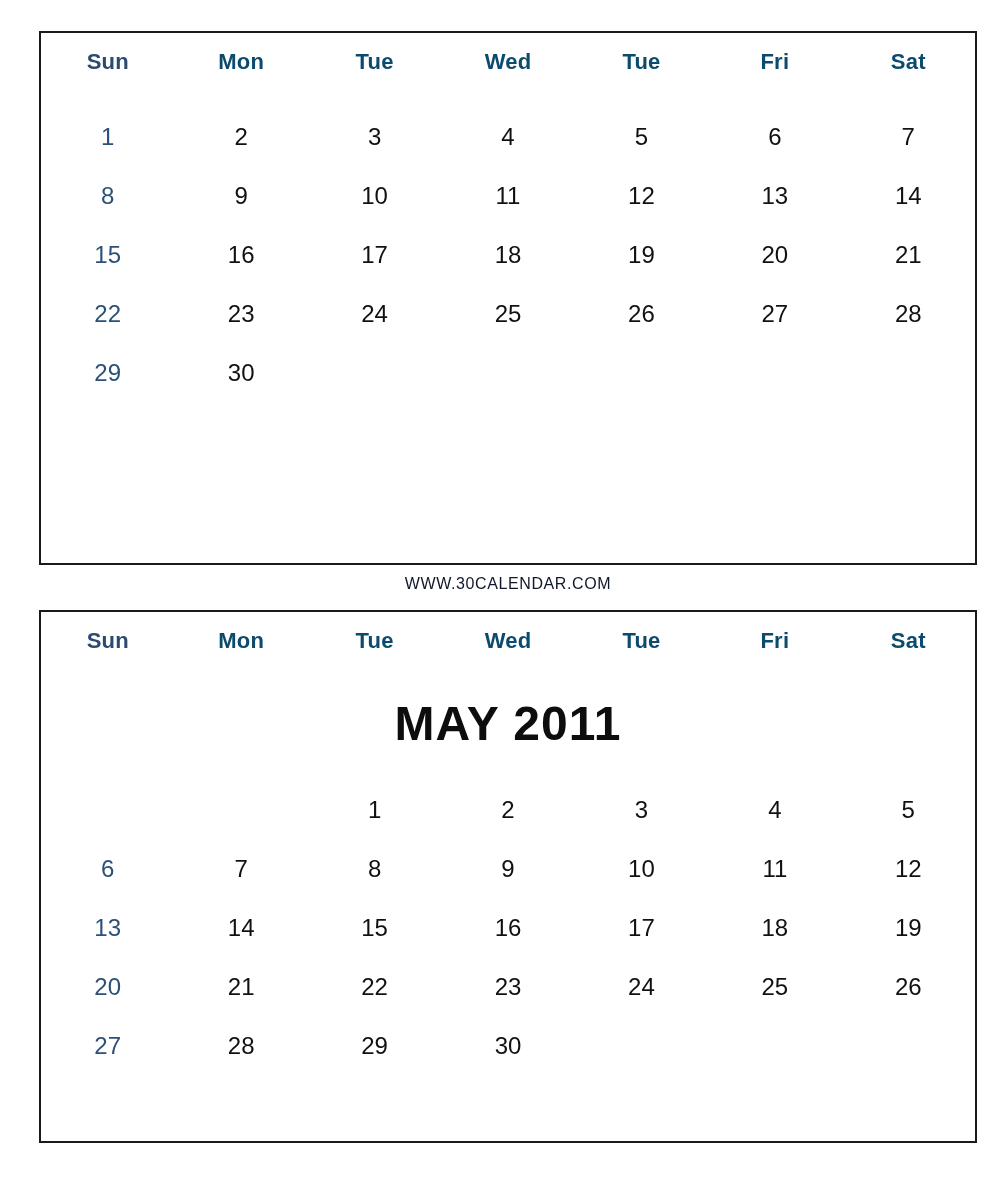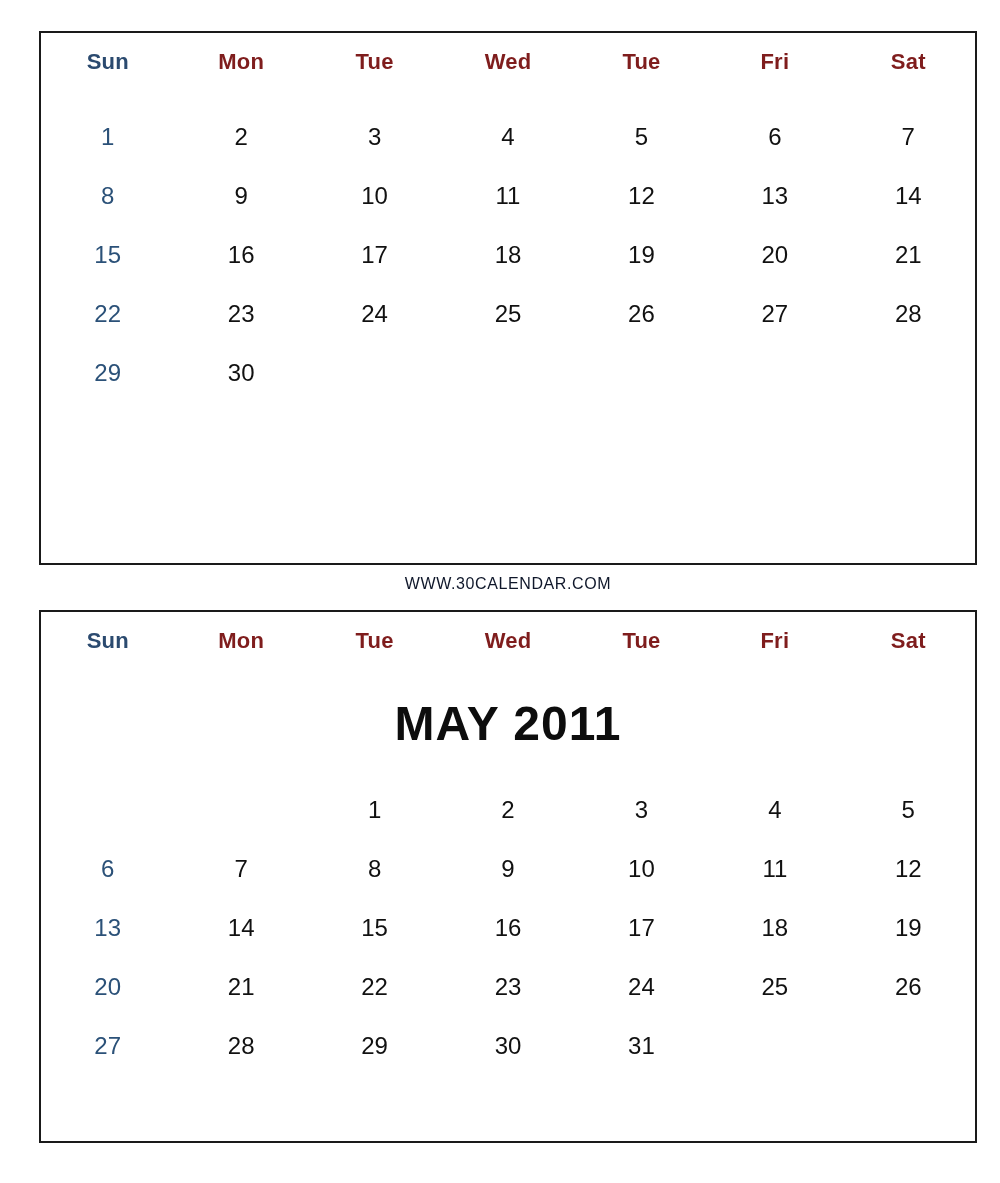--- a/index.html
+++ b/index.html
@@ -38,21 +38,21 @@
   
   .weekday-row {
     display: grid;
     grid-template-columns: repeat(7, 1fr);
     padding-top: 18px;
   }
   .weekday {
     text-align: center;
     font-size: 22px;
     font-weight: bold;
-    color: #7f1d1d;
+    color: #0c4a6e;
     letter-spacing: 0.2px;
     line-height: 1;
   }
   .weekday.sunday { color: #2b4a6f; }
 
   
   .month-title {
     text-align: center;
     font-size: 48px;
     font-weight: bold;
@@ -202,19 +202,18 @@
       <div class="day-cell">22</div>
       <div class="day-cell">23</div>
       <div class="day-cell">24</div>
       <div class="day-cell">25</div>
       <div class="day-cell">26</div>
 
       <div class="day-cell sunday">27</div>
       <div class="day-cell">28</div>
       <div class="day-cell">29</div>
       <div class="day-cell">30</div>
-      <div class="day-cell">31</div>
       <div class="day-cell empty"></div>
       <div class="day-cell empty"></div>
     </div>
   </div>
 
 </div>
 
 </body></html>

